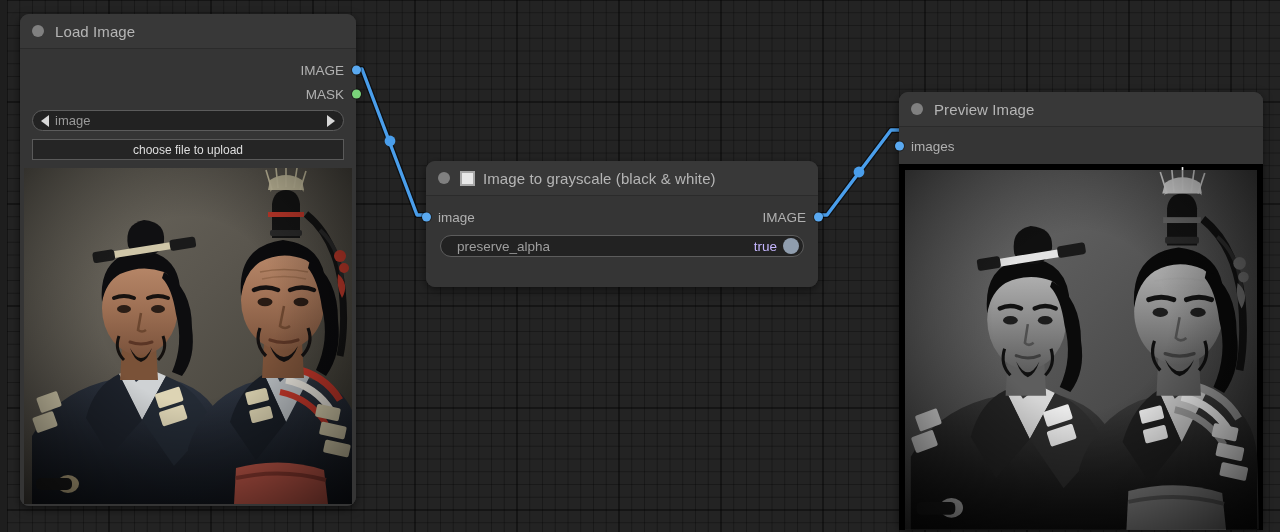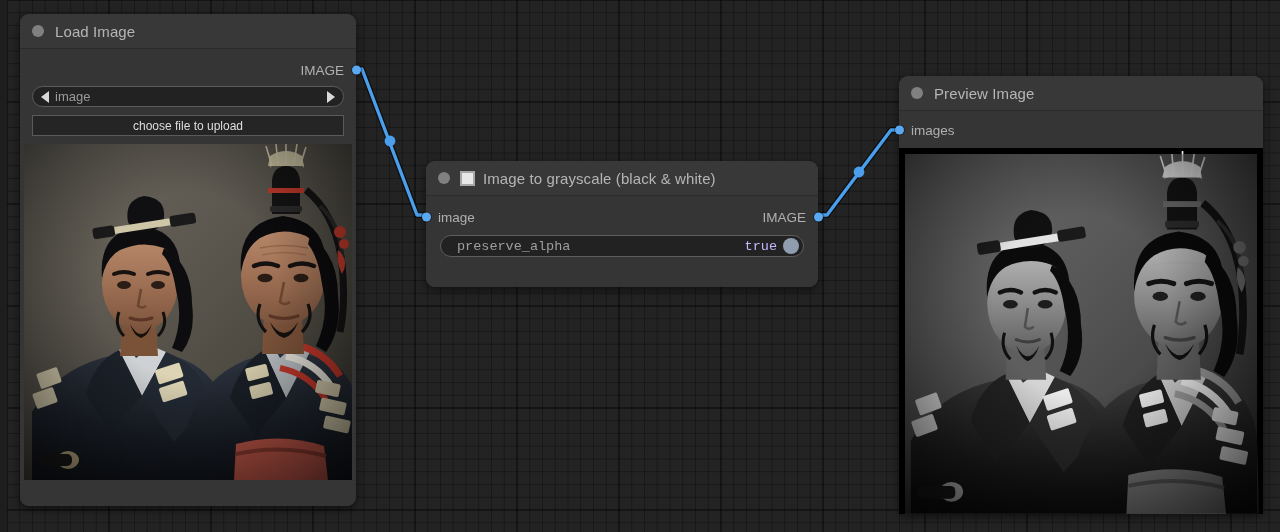--- a/index.html
+++ b/index.html
@@ -174,21 +174,20 @@
   .widget-toggle {
     position: relative;
     height: 22px;
     margin: 6px 14px 0 14px;
     border-radius: 11px;
     background: #222222;
     border: 1px solid #5c5c5c;
     display: flex;
     align-items: center;
     box-sizing: border-box;
-    font-family: Liberation Mono, monospace;
   }
   .toggle-name {
     font-size: 13.5px;
     color: #9e9e9e;
     margin-left: 16px;
     white-space: nowrap;
   }
   .toggle-value {
     font-size: 13.5px;
     color: #c4b5fd;
@@ -241,20 +240,24 @@
 
     <div class="node-body" style="height:457px;">
 
       <div style="height:9px;"></div>
 
       <div class="slot-row">
         <span class="slot-dot out" style="background:#5aa9f0;"></span>
         <span class="slot-label out">IMAGE</span>
       </div>
 
+      <div class="slot-row">
+        <span class="slot-dot out" style="background:#7ad37a;"></span>
+        <span class="slot-label out">MASK</span>
+      </div>
 
       <div style="height:4px;"></div>
 
       <div class="widget-combo">
         <span class="arrow arrow-left"></span>
         <span class="combo-name">image</span>
         <span style="flex:1 1 auto;"></span>
         <span class="arrow arrow-right"></span>
       </div>
 
@@ -420,21 +423,21 @@
       </div>
 
       <div class="widget-toggle">
         <span class="toggle-name">preserve_alpha</span>
         <span class="toggle-value">true</span>
         <span class="toggle-knob"></span>
       </div>
     </div>
   </div>
 
-  <div class="node" id="node-preview-image" style="left:892px; top:76px; width:364px; height:438px;">
+  <div class="node" id="node-preview-image" style="left:892px; top:92px; width:364px; height:438px;">
 
     <div class="node-header">
       <div class="collapse-dot"></div>
       <div class="node-title">Preview Image</div>
     </div>
 
     <div class="node-body" style="height:403px;">
       <div style="height:7px;"></div>
 
       <div class="slot-row">

